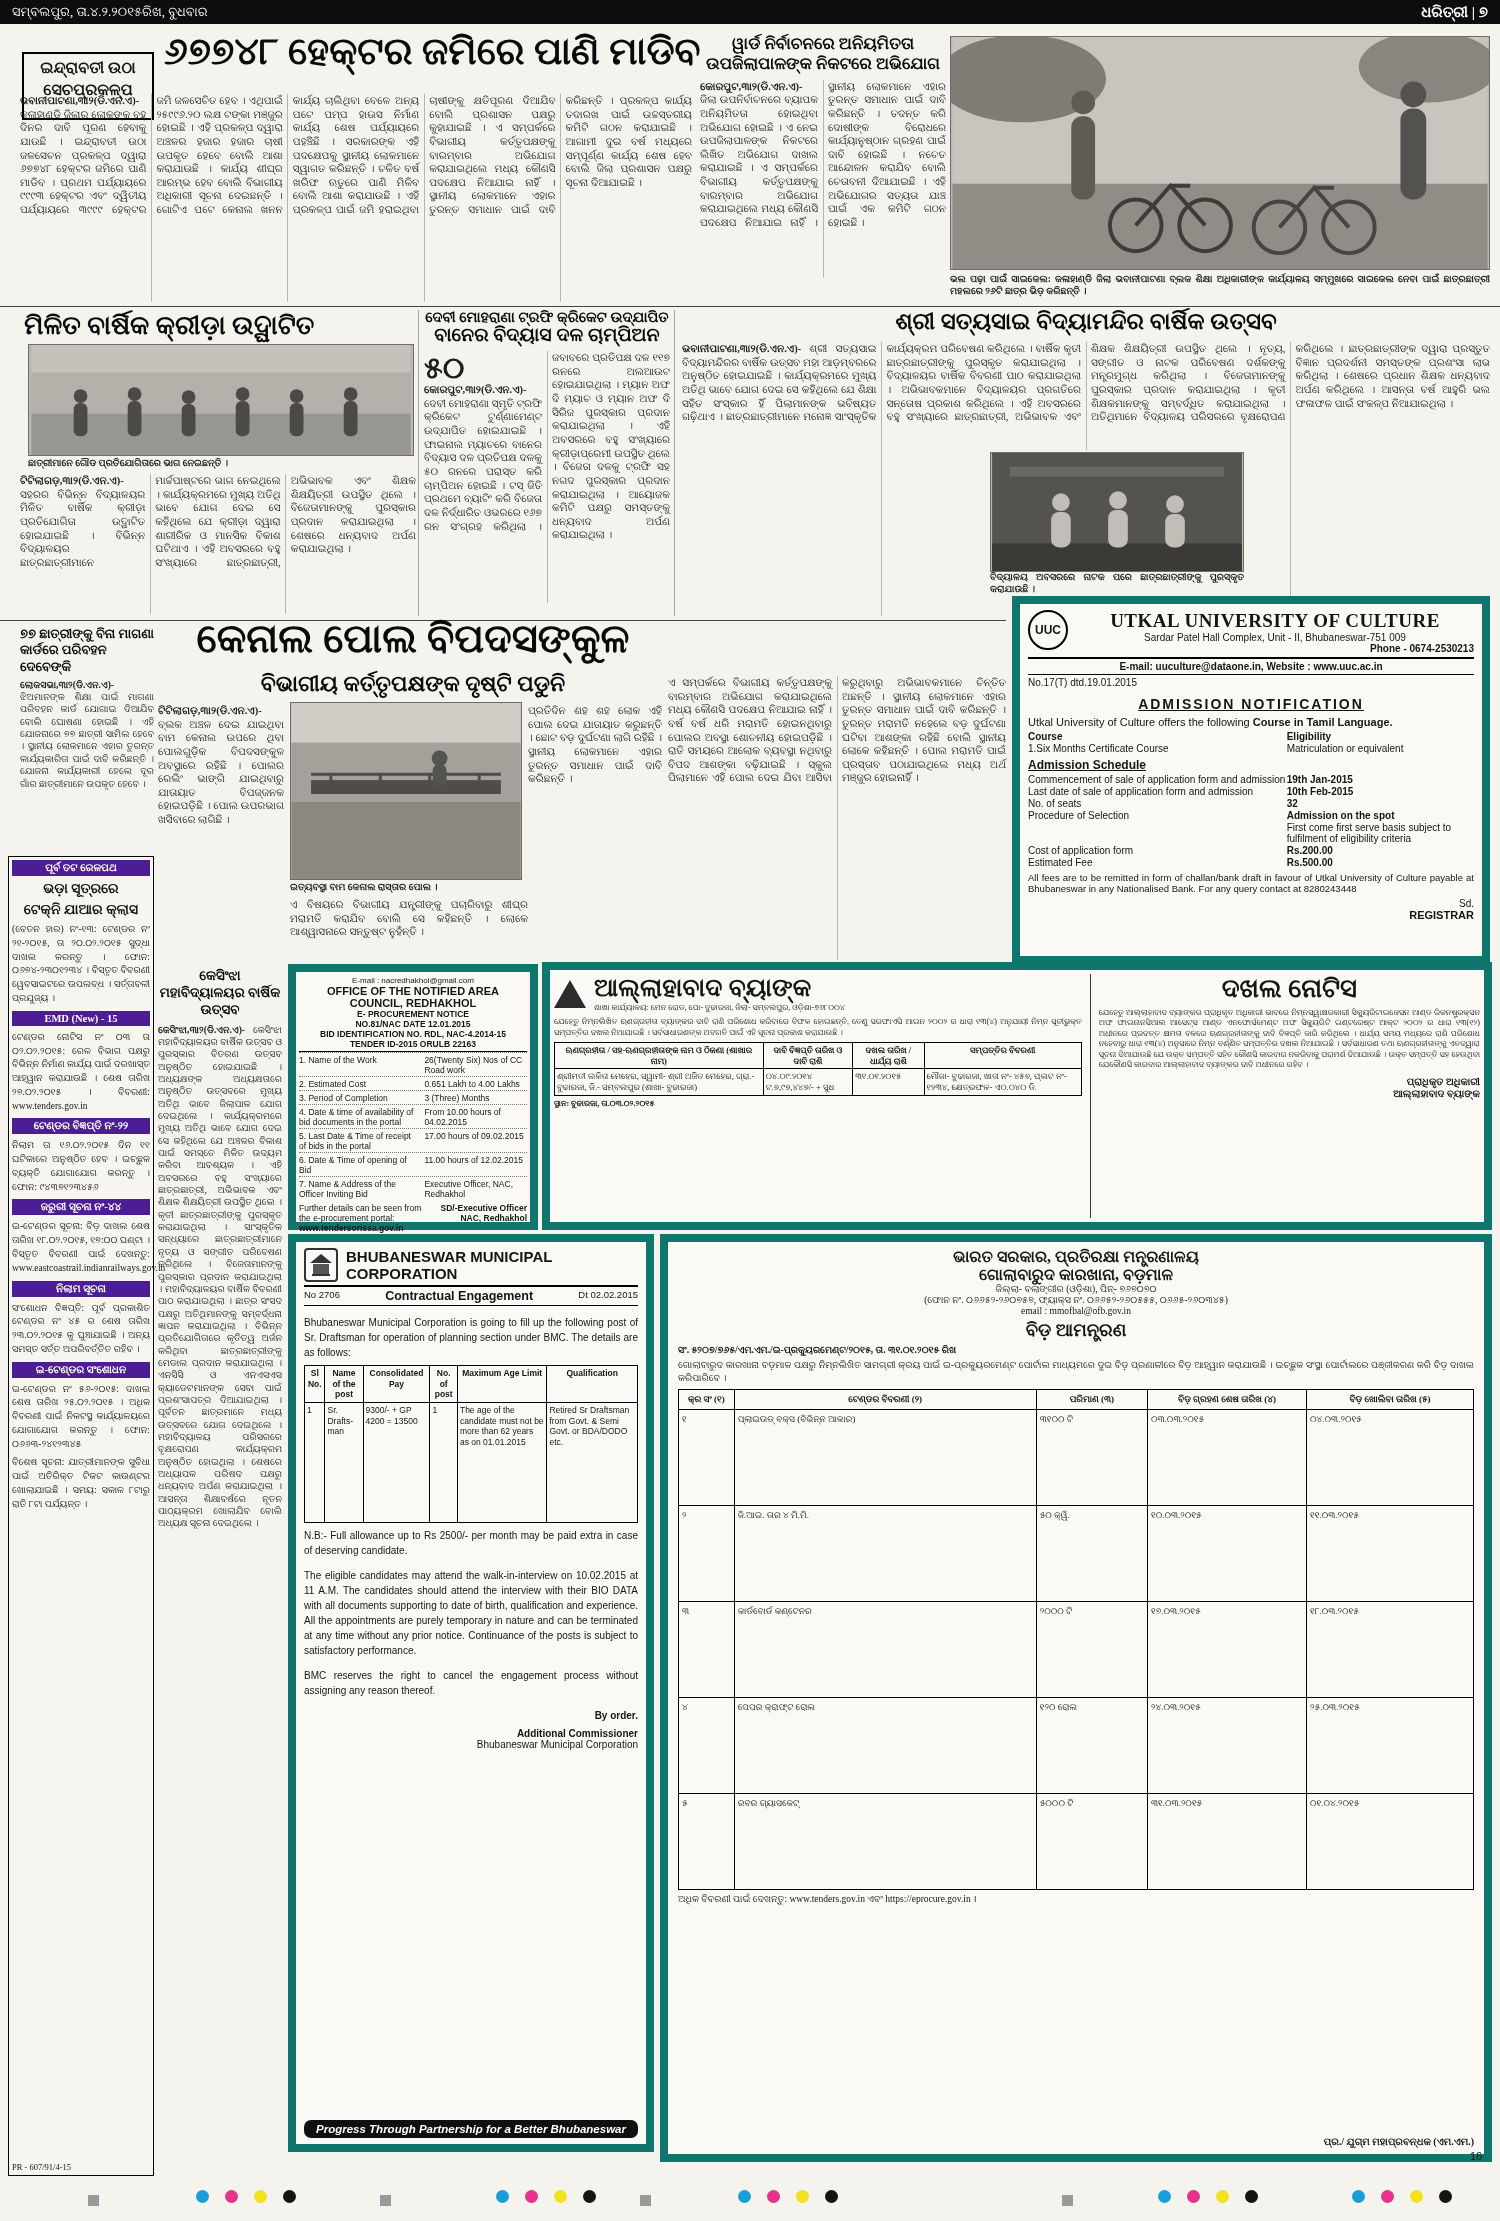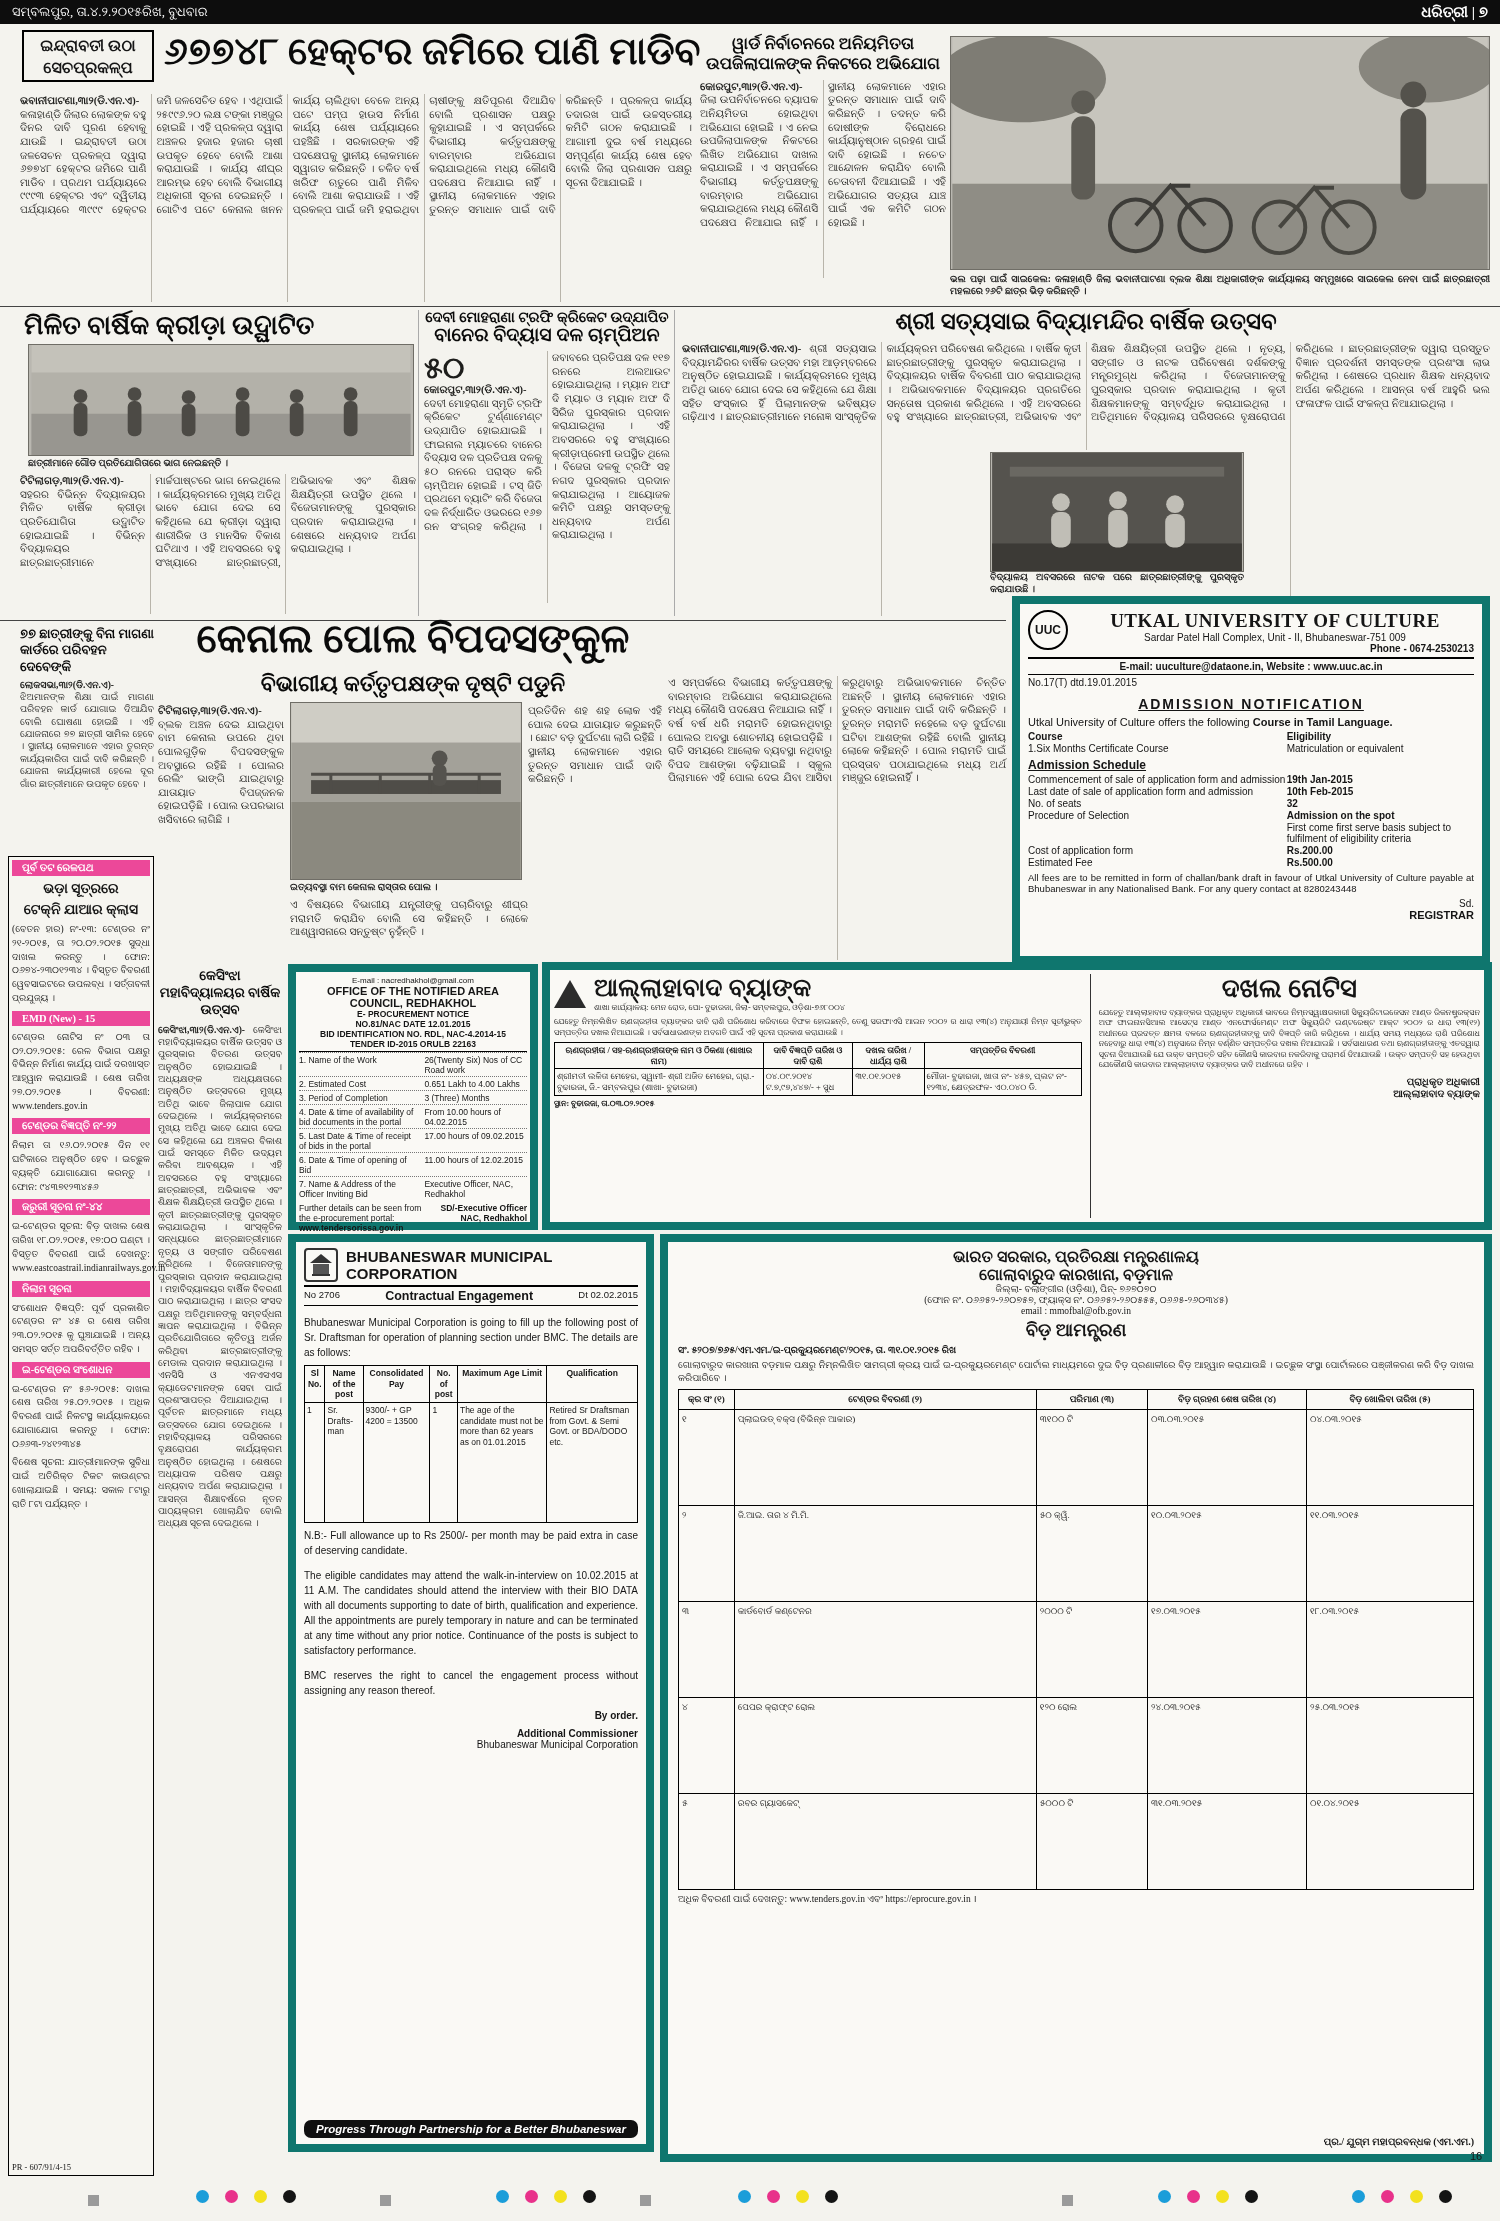--- a/index.html
+++ b/index.html
@@ -20,21 +20,21 @@
   .cols2{column-count:2;column-gap:10px;column-rule:1px solid #b8b4aa;}
   .center{text-align:center;}
   .photo{border:1px solid #6f6d66;overflow:hidden;background:#b9b7b0;}
   .photo svg{display:block;width:100%;height:100%;}
   .caption{font-size:9.5px;line-height:1.22;font-weight:bold;text-align:justify;color:#222;}
   .hline{border-top:1px solid #444;}
   .vline{border-left:1px solid #aaa;}
   .bignum{float:left;font-weight:bold;font-size:30px;line-height:1;padding:2px 5px 0 0;}
   .boxed{border:8px solid #0f766e;background:#faf9f5;}
   .clsf{border:1px solid #000;background:#f6f5f0;padding:3px;display:flex;flex-direction:column;gap:5px;}
-  .clsf .bar{background:#ec4899;color:#fff;font-weight:bold;font-size:10.5px;padding:2px 10px;}
+  .clsf .bar{background:#4c1d95;color:#fff;font-weight:bold;font-size:10.5px;text-align:center;padding:2px 1px;}
   .clsf .bold{font-weight:bold;font-size:14px;text-align:center;line-height:1.15;}
   .clsf .txt{font-size:9.5px;line-height:1.45;text-align:justify;}
   .clsf .small{font-size:8.5px;text-align:left;margin-top:auto;}
   table{border-collapse:collapse;width:100%;}
   th,td{border:1px solid #000;font-size:8.5px;line-height:1.25;padding:2px;vertical-align:top;text-align:left;}
   th{font-weight:bold;text-align:center;}
   .utkal{padding:6px 8px;font-family:"Liberation Sans",sans-serif;}
   .utkal .uhead{display:flex;gap:8px;align-items:flex-start;border-bottom:2px solid #000;padding-bottom:3px;}
   .ulogo{width:40px;height:40px;border:2px solid #000;border-radius:50%;flex:0 0 40px;
          display:flex;align-items:center;justify-content:center;font-weight:bold;font-size:12px;}
@@ -83,21 +83,21 @@
 
   <div class="topbar abs" style="left:0;top:0;width:1500px;height:24px">
     <span>ସମ୍ବଲପୁର, ତା.୪.୨.୨୦୧୫ରିଖ, ବୁଧବାର</span>
     <span class="mast">
       <span>ଧରିତ୍ରୀ</span>
       <span> | </span>
       <span>୭</span>
     </span>
   </div>
 
-  <div class="kicker abs" style="left:22px;top:30px;width:132px;height:52px">
+  <div class="kicker abs" style="left:22px;top:52px;width:132px;height:68px">
     <div>ଇନ୍ଦ୍ରାବତୀ ଉଠା</div>
     <div>ସେଚପ୍ରକଳ୍ପ</div>
   </div>
   <h1 class="headline abs" style="left:164px;top:32px;width:700px;height:52px;font-size:38px">୬୭୭୪୮ ହେକ୍ଟର ଜମିରେ ପାଣି ମାଡିବ</h1>
   <p class="bt cols5 abs" style="left:20px;top:94px;width:672px;height:208px">
     <b class="dl">ଭବାନୀପାଟଣା,୩ା୨(ଡି.ଏନ.ଏ)-</b>
     <span>କଳାହାଣ୍ଡି ଜିଲାର ଲୋକଙ୍କ ବହୁ ଦିନର ଦାବି ପୂରଣ ହେବାକୁ ଯାଉଛି । ଇନ୍ଦ୍ରାବତୀ ଉଠା ଜଳସେଚନ ପ୍ରକଳ୍ପ ଦ୍ୱାରା ୬୭୭୪୮ ହେକ୍ଟର ଜମିରେ ପାଣି ମାଡିବ । ପ୍ରଥମ ପର୍ଯ୍ୟାୟରେ ୯୯୯୩ ହେକ୍ଟର ଏବଂ ଦ୍ୱିତୀୟ ପର୍ଯ୍ୟାୟରେ ୩୯୯୯ ହେକ୍ଟର ଜମି ଜଳସେଚିତ ହେବ । ଏଥିପାଇଁ ୨୫୯୯୬.୨୦ ଲକ୍ଷ ଟଙ୍କା ମଞ୍ଜୁର ହୋଇଛି । ଏହି ପ୍ରକଳ୍ପ ଦ୍ୱାରା ଅଞ୍ଚଳର ହଜାର ହଜାର ଚାଷୀ ଉପକୃତ ହେବେ ବୋଲି ଆଶା କରାଯାଉଛି । କାର୍ଯ୍ୟ ଶୀଘ୍ର ଆରମ୍ଭ ହେବ ବୋଲି ବିଭାଗୀୟ ଅଧିକାରୀ ସୂଚନା ଦେଇଛନ୍ତି । ଗୋଟିଏ ପଟେ କେନାଲ ଖନନ କାର୍ଯ୍ୟ ଚାଲିଥିବା ବେଳେ ଅନ୍ୟ ପଟେ ପମ୍ପ ହାଉସ ନିର୍ମାଣ କାର୍ଯ୍ୟ ଶେଷ ପର୍ଯ୍ୟାୟରେ ପହଞ୍ଚିଛି । ସରକାରଙ୍କ ଏହି ପଦକ୍ଷେପକୁ ସ୍ଥାନୀୟ ଲୋକମାନେ ସ୍ୱାଗତ କରିଛନ୍ତି । ଚଳିତ ବର୍ଷ ଖରିଫ ଋତୁରେ ପାଣି ମିଳିବ ବୋଲି ଆଶା କରାଯାଉଛି । ଏହି ପ୍ରକଳ୍ପ ପାଇଁ ଜମି ହରାଇଥିବା ଚାଷୀଙ୍କୁ କ୍ଷତିପୂରଣ ଦିଆଯିବ ବୋଲି ପ୍ରଶାସନ ପକ୍ଷରୁ କୁହାଯାଇଛି । ଏ ସମ୍ପର୍କରେ ବିଭାଗୀୟ କର୍ତ୍ତୃପକ୍ଷଙ୍କୁ ବାରମ୍ବାର ଅଭିଯୋଗ କରାଯାଇଥିଲେ ମଧ୍ୟ କୌଣସି ପଦକ୍ଷେପ ନିଆଯାଇ ନାହିଁ । ସ୍ଥାନୀୟ ଲୋକମାନେ ଏହାର ତୁରନ୍ତ ସମାଧାନ ପାଇଁ ଦାବି କରିଛନ୍ତି । ପ୍ରକଳ୍ପ କାର୍ଯ୍ୟ ତଦାରଖ ପାଇଁ ଉଚ୍ଚସ୍ତରୀୟ କମିଟି ଗଠନ କରାଯାଇଛି । ଆଗାମୀ ଦୁଇ ବର୍ଷ ମଧ୍ୟରେ ସମ୍ପୂର୍ଣ୍ଣ କାର୍ଯ୍ୟ ଶେଷ ହେବ ବୋଲି ଜିଲା ପ୍ରଶାସନ ପକ୍ଷରୁ ସୂଚନା ଦିଆଯାଇଛି ।</span>
   </p>
 
   <div class="abs" style="left:700px;top:34px;width:246px;height:268px">

